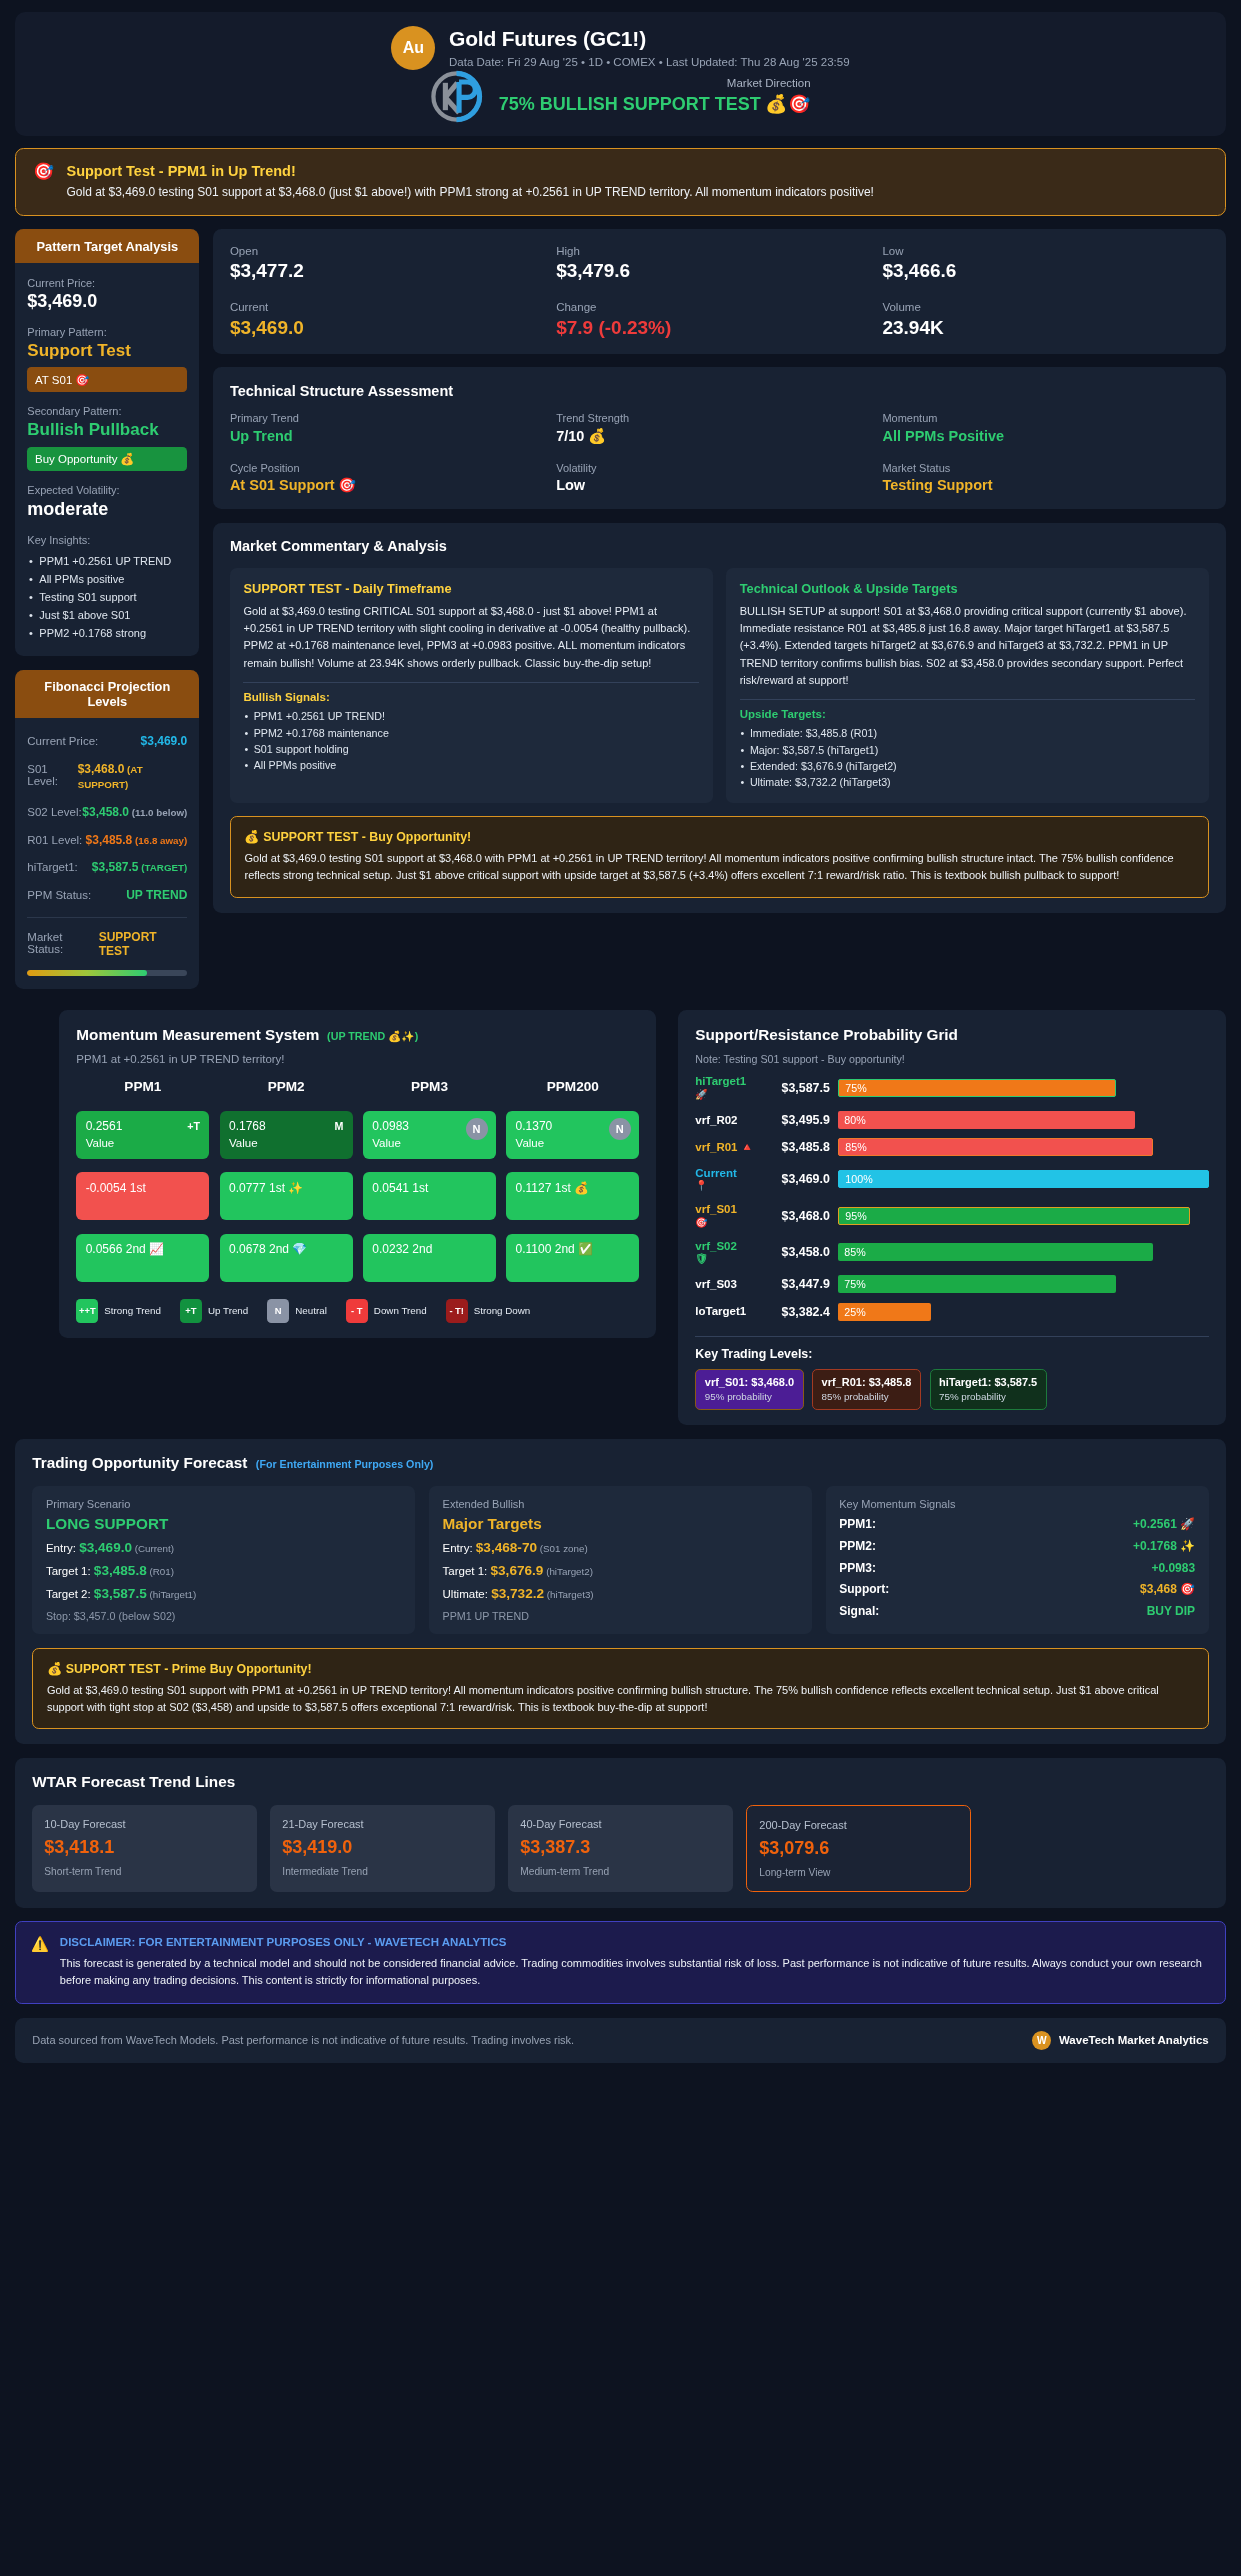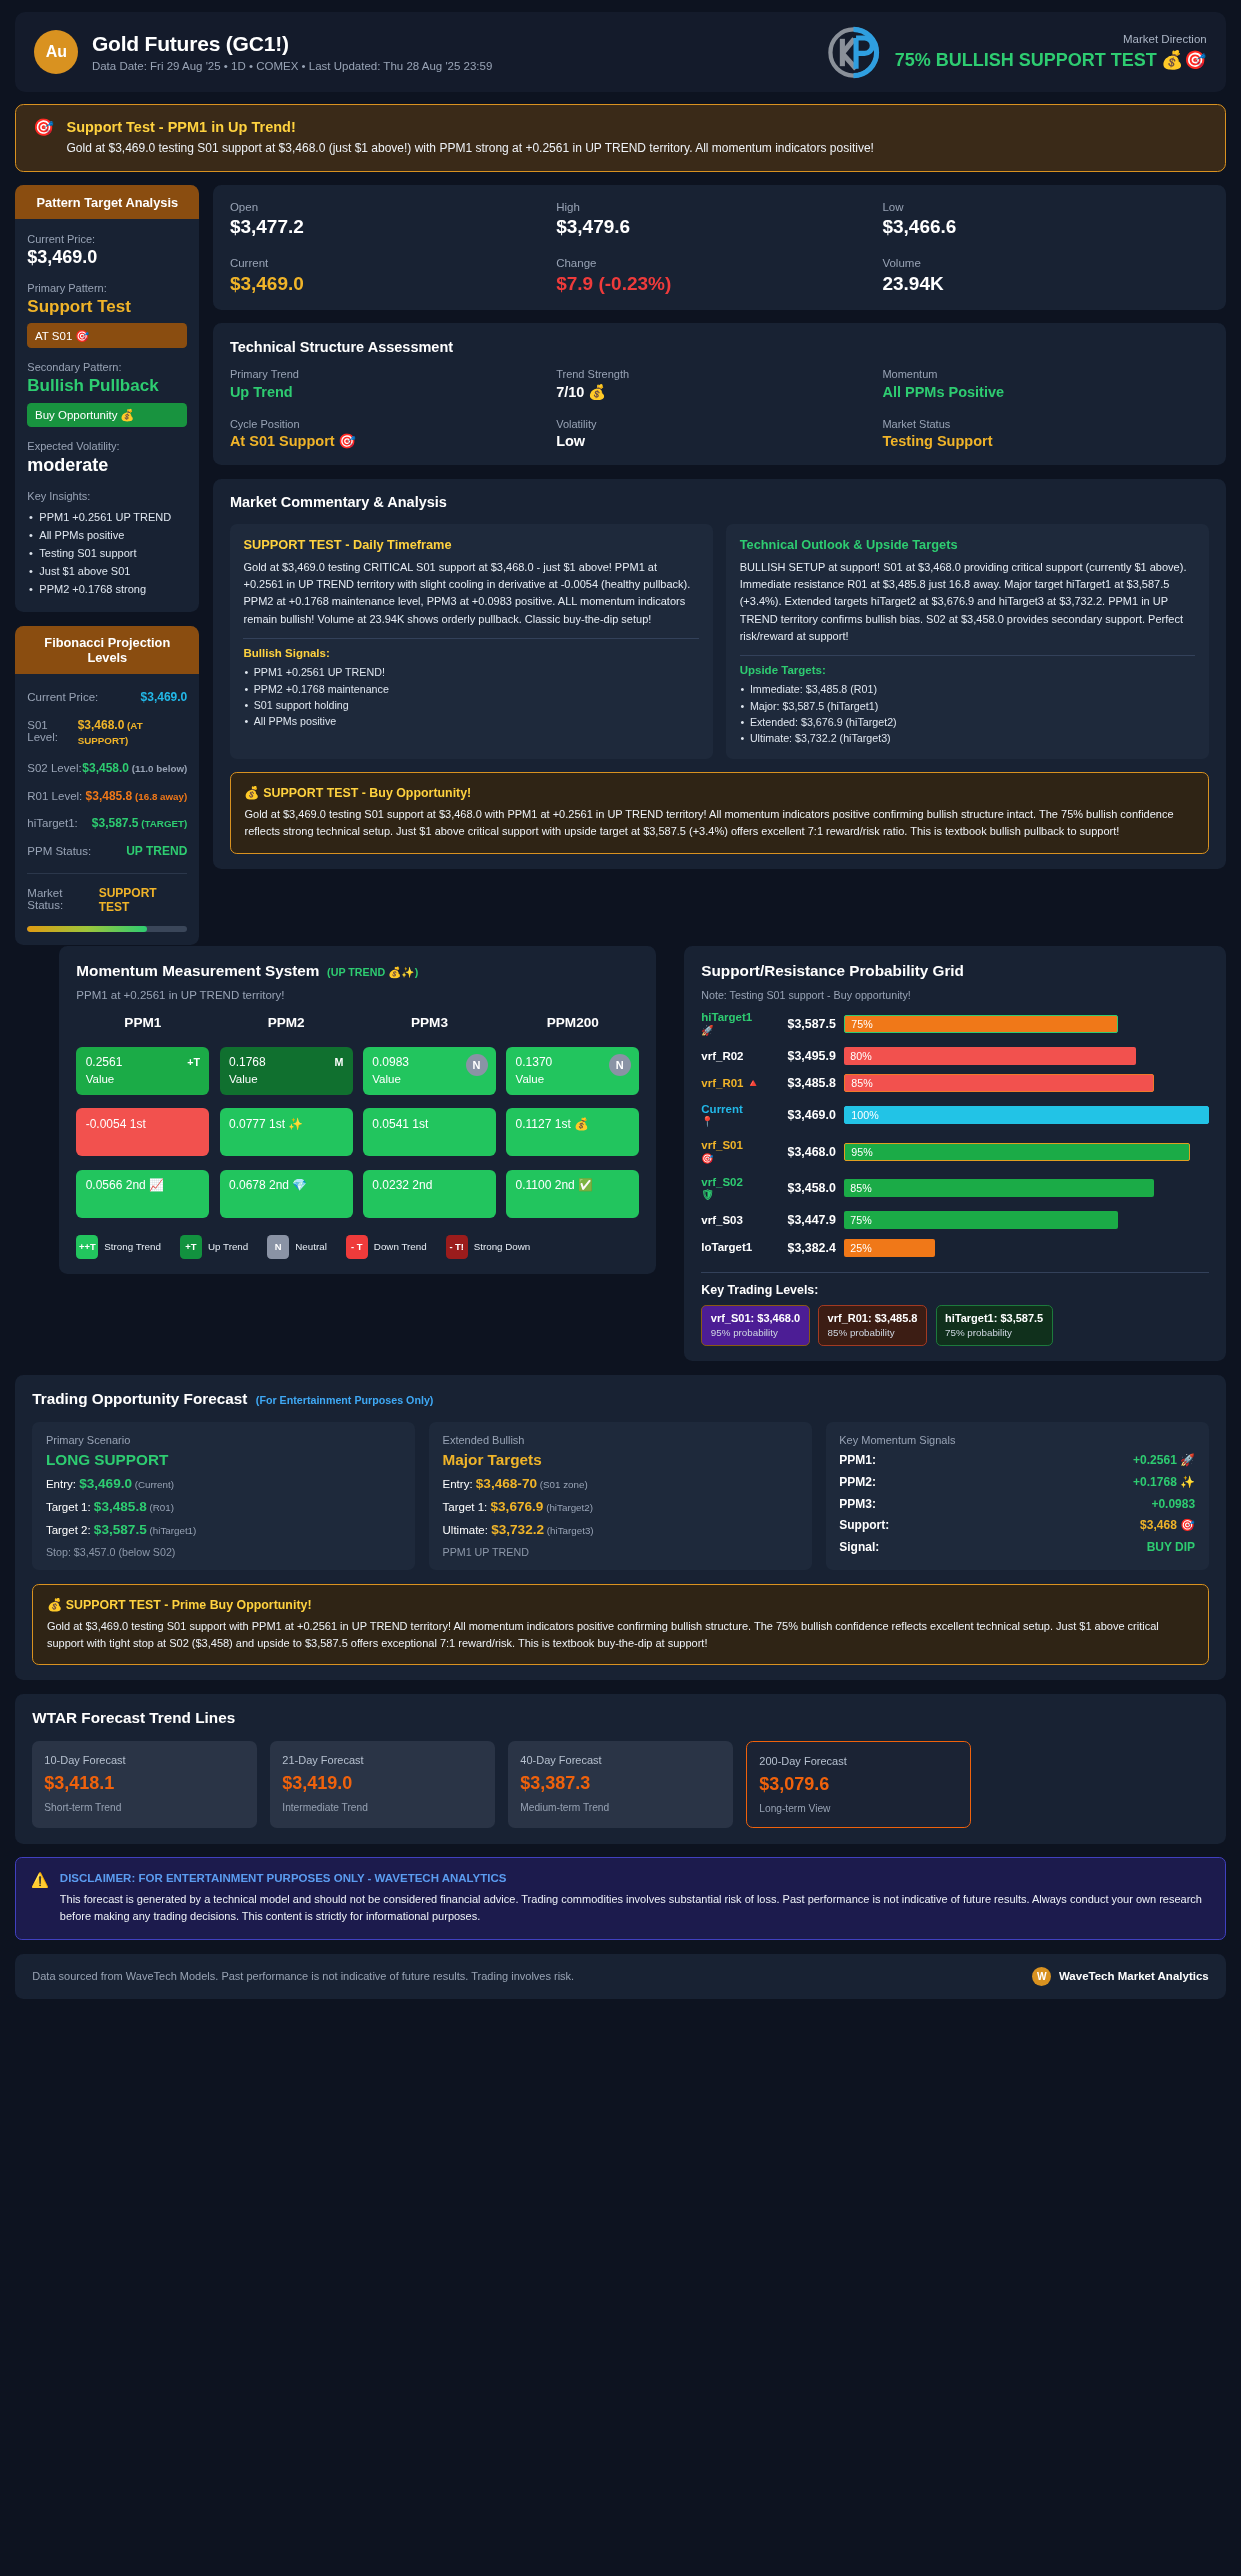--- a/index.html
+++ b/index.html
@@ -15,20 +15,21 @@
 
   
   .header {
     background: #141b2b;
     border-radius: 10.2px;
     margin: 12px 0 0 0;
     padding: 13.6px 19px;
     display: flex;
     align-items: center;
     justify-content: space-between;
+    flex-direction: column;
   }
   .hdr-left { display: flex; align-items: center; gap: 13.6px; }
   .au-badge {
     width: 44px; height: 44px; border-radius: 50%;
     background: #d99220;
     display: flex; align-items: center; justify-content: center;
     font-size: 16px; font-weight: bold; color: #fff;
   }
   .hdr-title { font-size: 21px; font-weight: bold; color: #ffffff; letter-spacing: -0.2px; }
   .hdr-sub { font-size: 11.5px; color: #98a3b5; margin-top: 4.3px; }
@@ -144,21 +145,21 @@
     margin-top: 13.6px;
     background: #2f2415;
     border: 0.9px solid #d99220;
     border-radius: 6.8px;
     padding: 12px 13.6px;
   }
   .buy-title { color: #ffd23f; font-weight: bold; font-size: 12.4px; }
   .buy-text { font-size: 11px; line-height: 1.55; color: #eef2f7; margin-top: 6px; }
 
   
-  .row2 { display: flex; gap: 28px; margin-top: 1px; align-items: flex-start; padding-left: 44px; }
+  .row2 { display: flex; gap: 22px; margin-top: 21px; align-items: flex-start; padding-left: 44px; }
   .mms { width: 597px; flex: none; background: #182233; border-radius: 8.5px; padding: 15.3px 17px; }
   .srg { flex: 1; background: #182233; border-radius: 8.5px; padding: 15.3px 17px; }
 
   .mms-head { display: flex; align-items: baseline; gap: 7.7px; }
   .mms-title { font-size: 15.3px; font-weight: bold; color: #ffffff; }
   .mms-tag { font-size: 10.7px; font-weight: bold; color: #2ecc71; }
   .mms-note { font-size: 11.5px; color: #98a3b5; margin-top: 9.4px; }
 
   .ppm-grid { display: grid; grid-template-columns: repeat(4,1fr); gap: 10.2px; margin-top: 13.6px; }
   .ppm-col-head { font-size: 13.6px; font-weight: bold; color: #fff; text-align: center; margin-bottom: 3.4px; }

